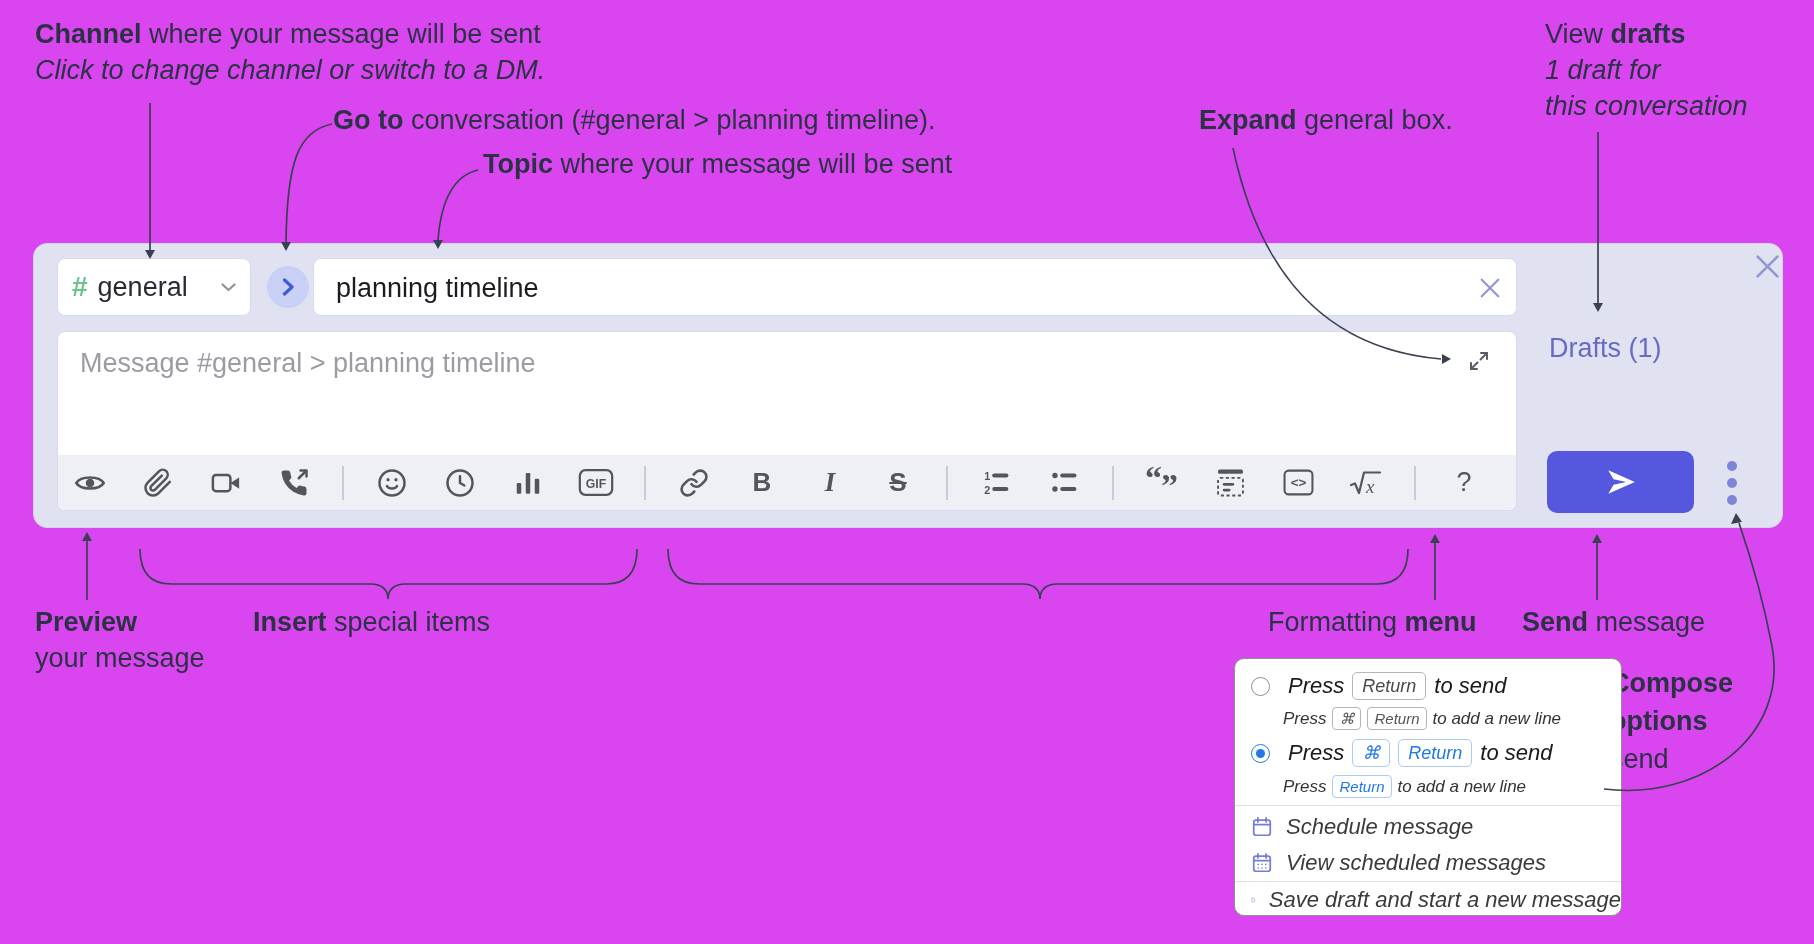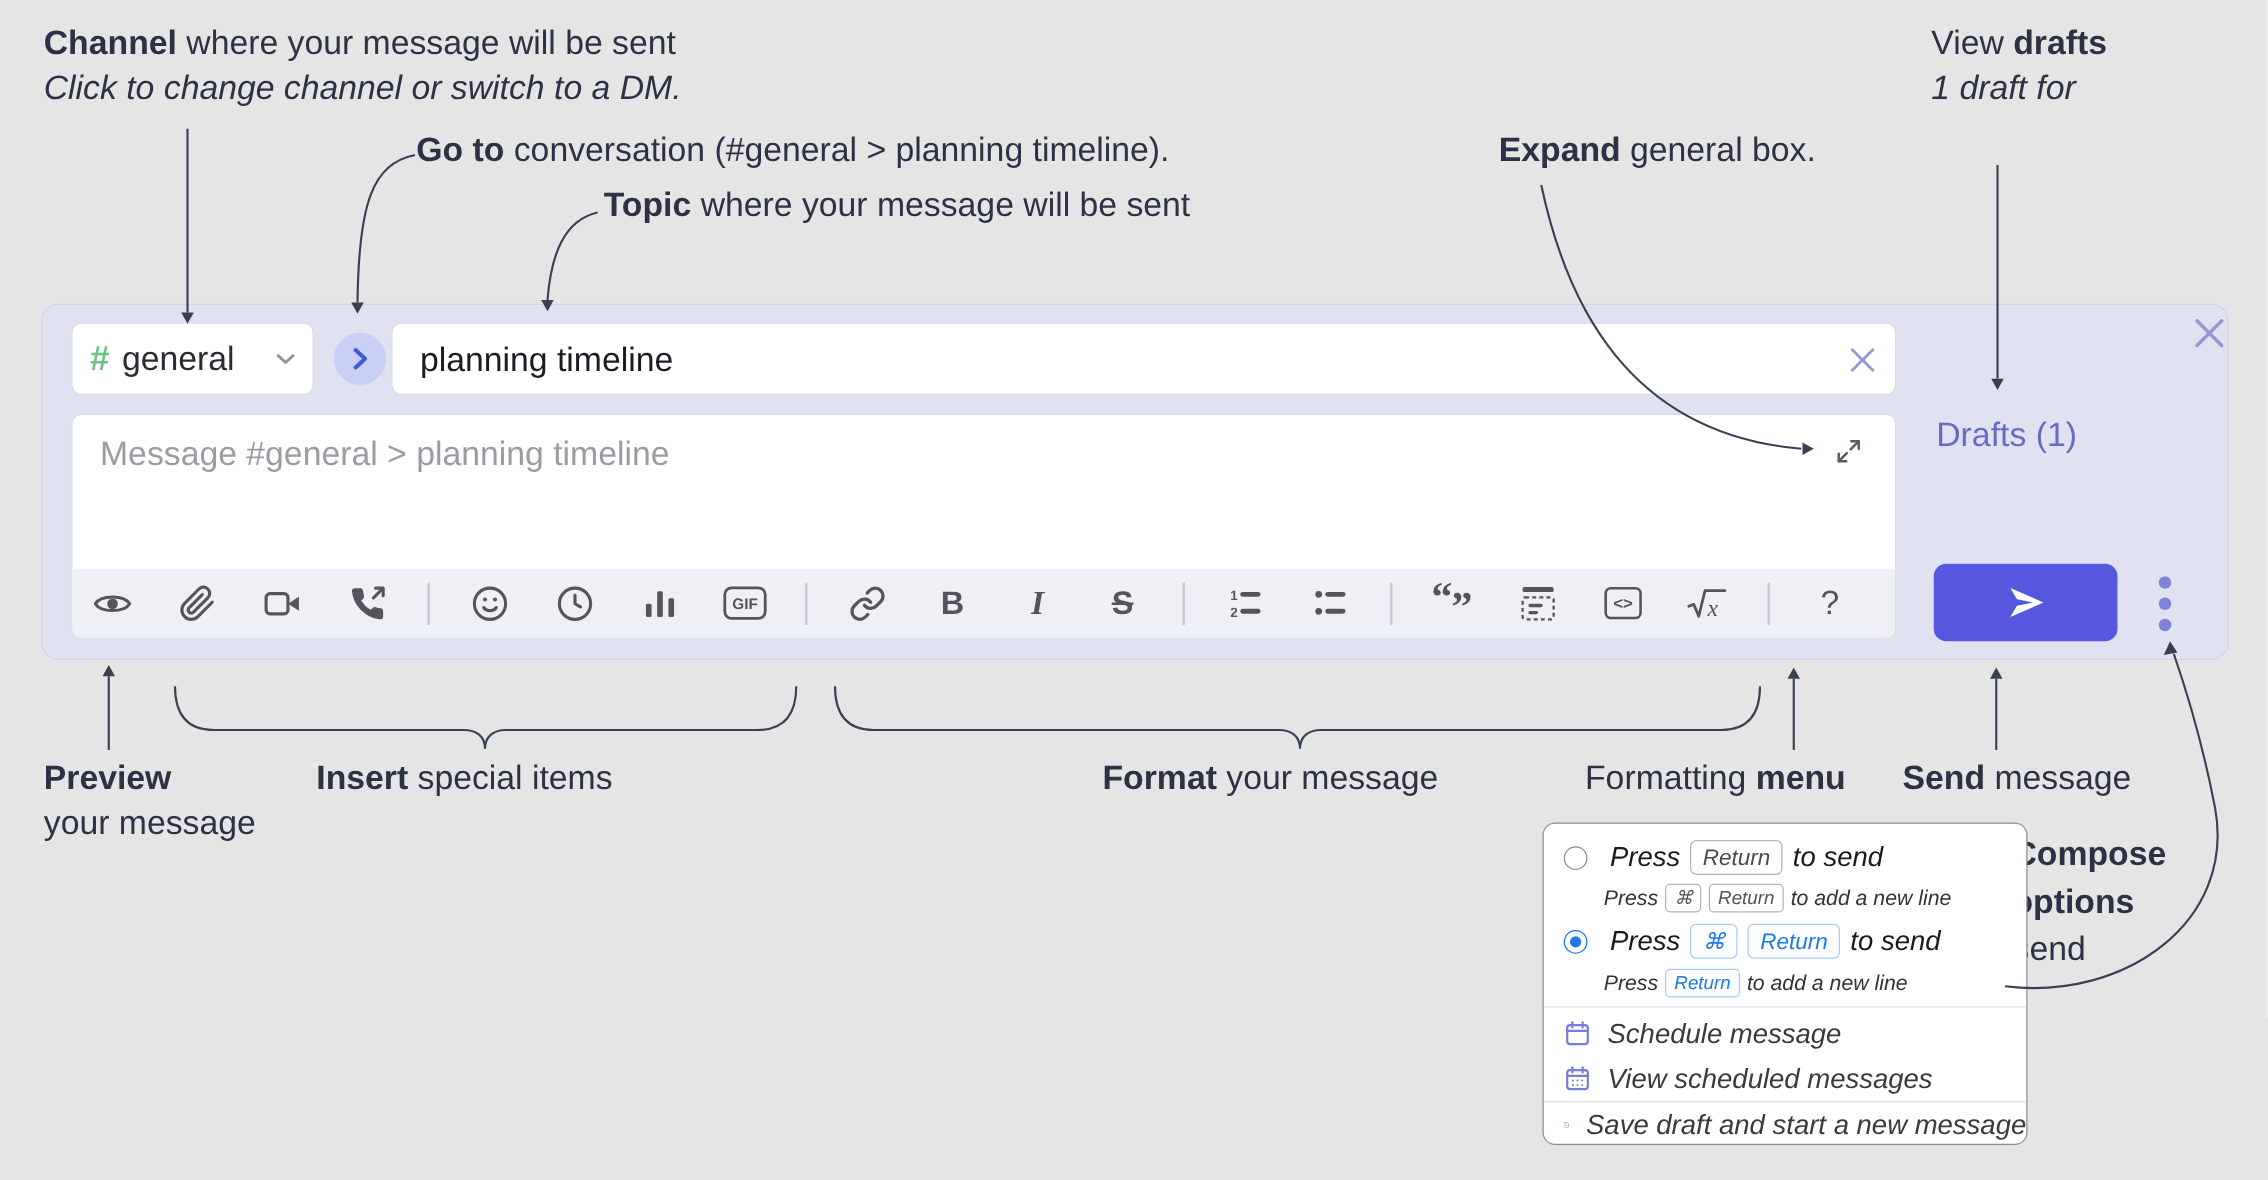--- a/index.html
+++ b/index.html
@@ -1,16 +1,16 @@
 <!DOCTYPE html>
 <html><head>
 <meta charset="utf-8">
 <style>
   html,body{margin:0;padding:0;background:#fff;}
-  .stage{position:relative;width:1814px;height:944px;background:#e5e5e5;
+  .stage{position:relative;width:1814px;height:944px;background:#d946ef;
          font-family:"Liberation Sans",sans-serif;overflow:hidden;}
 
   
   .ann{position:absolute;font-size:27px;line-height:36px;color:#2c3145;white-space:nowrap;}
   .ann b{font-weight:700;}
   .ann .it{font-style:italic;}
   .overlay{position:absolute;left:0;top:0;z-index:6;pointer-events:none;}
 
   
   .compose{position:absolute;left:33px;top:243px;width:1750px;height:285px;
@@ -76,31 +76,29 @@
   </div>
   <div class="ann" style="left:483px;top:146px">
     <b>Topic</b><span> where your message will be sent</span>
   </div>
   <div class="ann" style="left:1199px;top:102px">
     <b>Expand</b><span> general box.</span>
   </div>
   <div class="ann" style="left:1545px;top:16px">
     <div><span>View </span><b>drafts</b></div>
     <div class="it">1 draft for</div>
+    <div class="it">this conversation</div>
   </div>
 
   <div class="ann" style="left:35px;top:604px">
     <div><b>Preview</b></div>
     <div>your message</div>
   </div>
   <div class="ann" style="left:253px;top:604px">
     <b>Insert</b><span> special items</span>
-  </div>
-  <div class="ann" style="left:882px;top:604px">
-    <b>Format</b><span> your message</span>
   </div>
   <div class="ann" style="left:1268px;top:604px">
     <span>Formatting </span><b>menu</b>
   </div>
   <div class="ann" style="left:1522px;top:604px">
     <b>Send</b><span> message</span>
   </div>
   <div class="ann" style="left:1610px;top:664px;line-height:38px">
     <div><b>Compose</b></div>
     <div><b>options</b></div>

